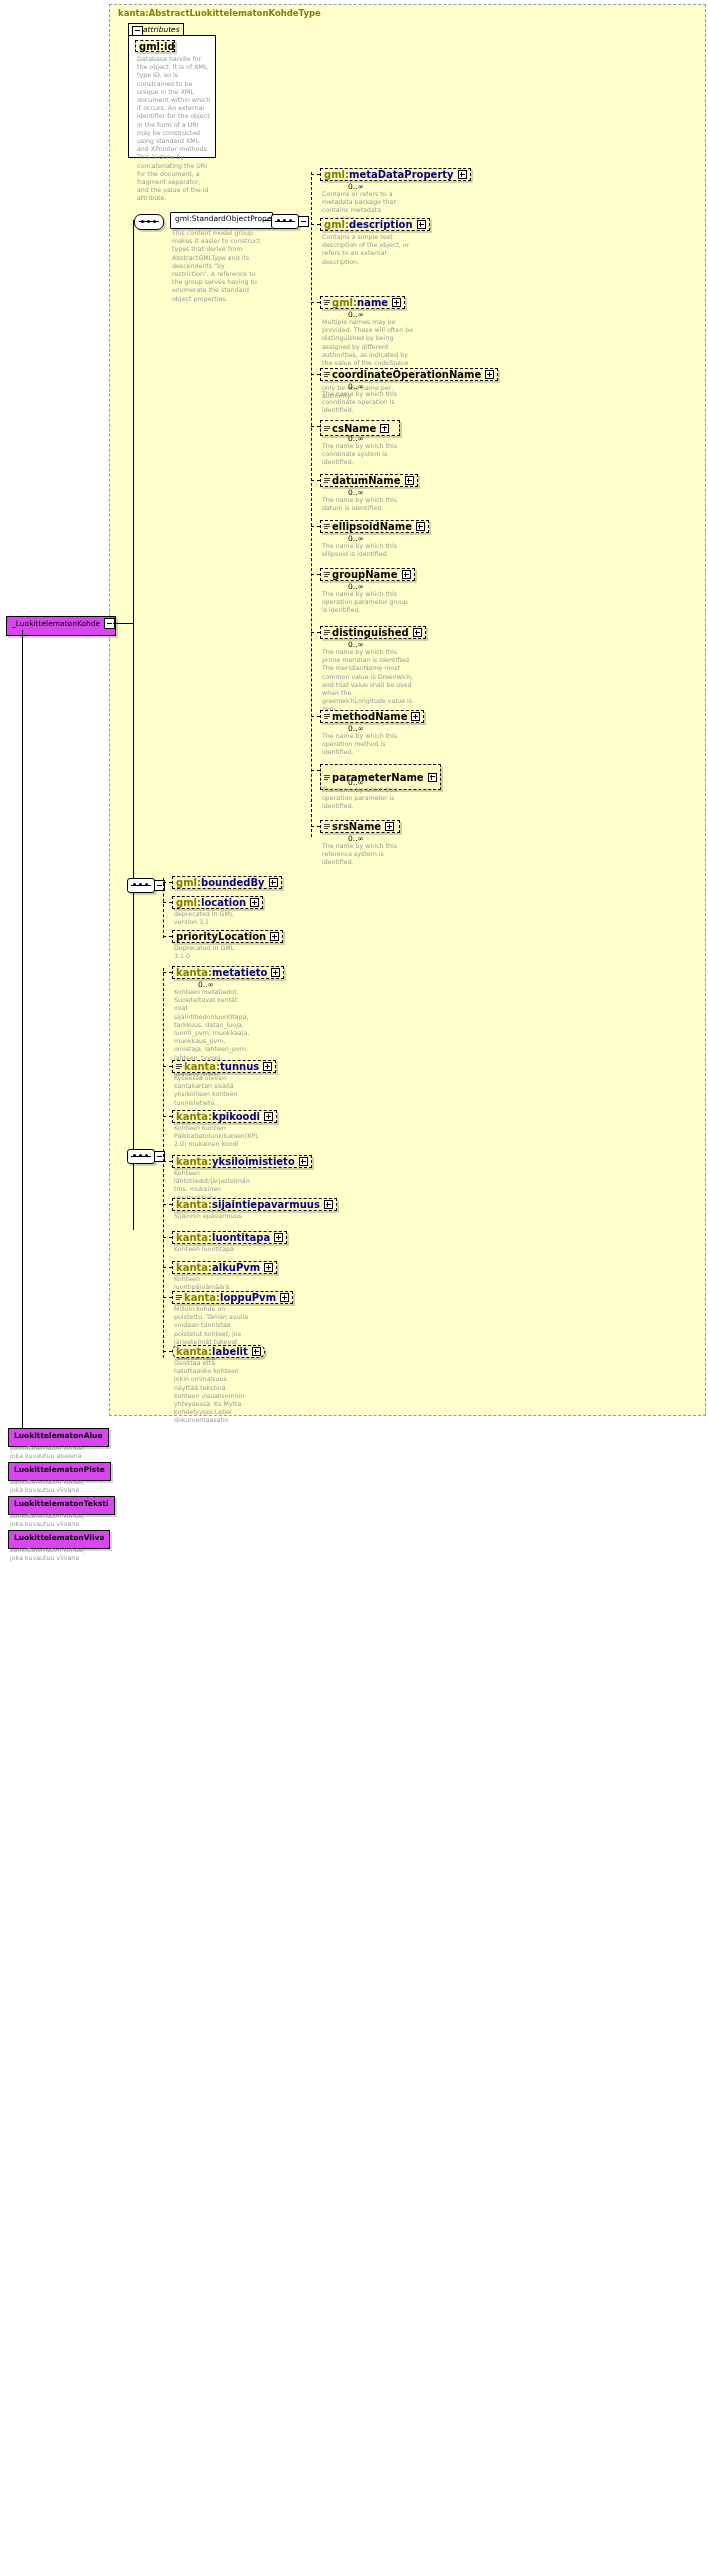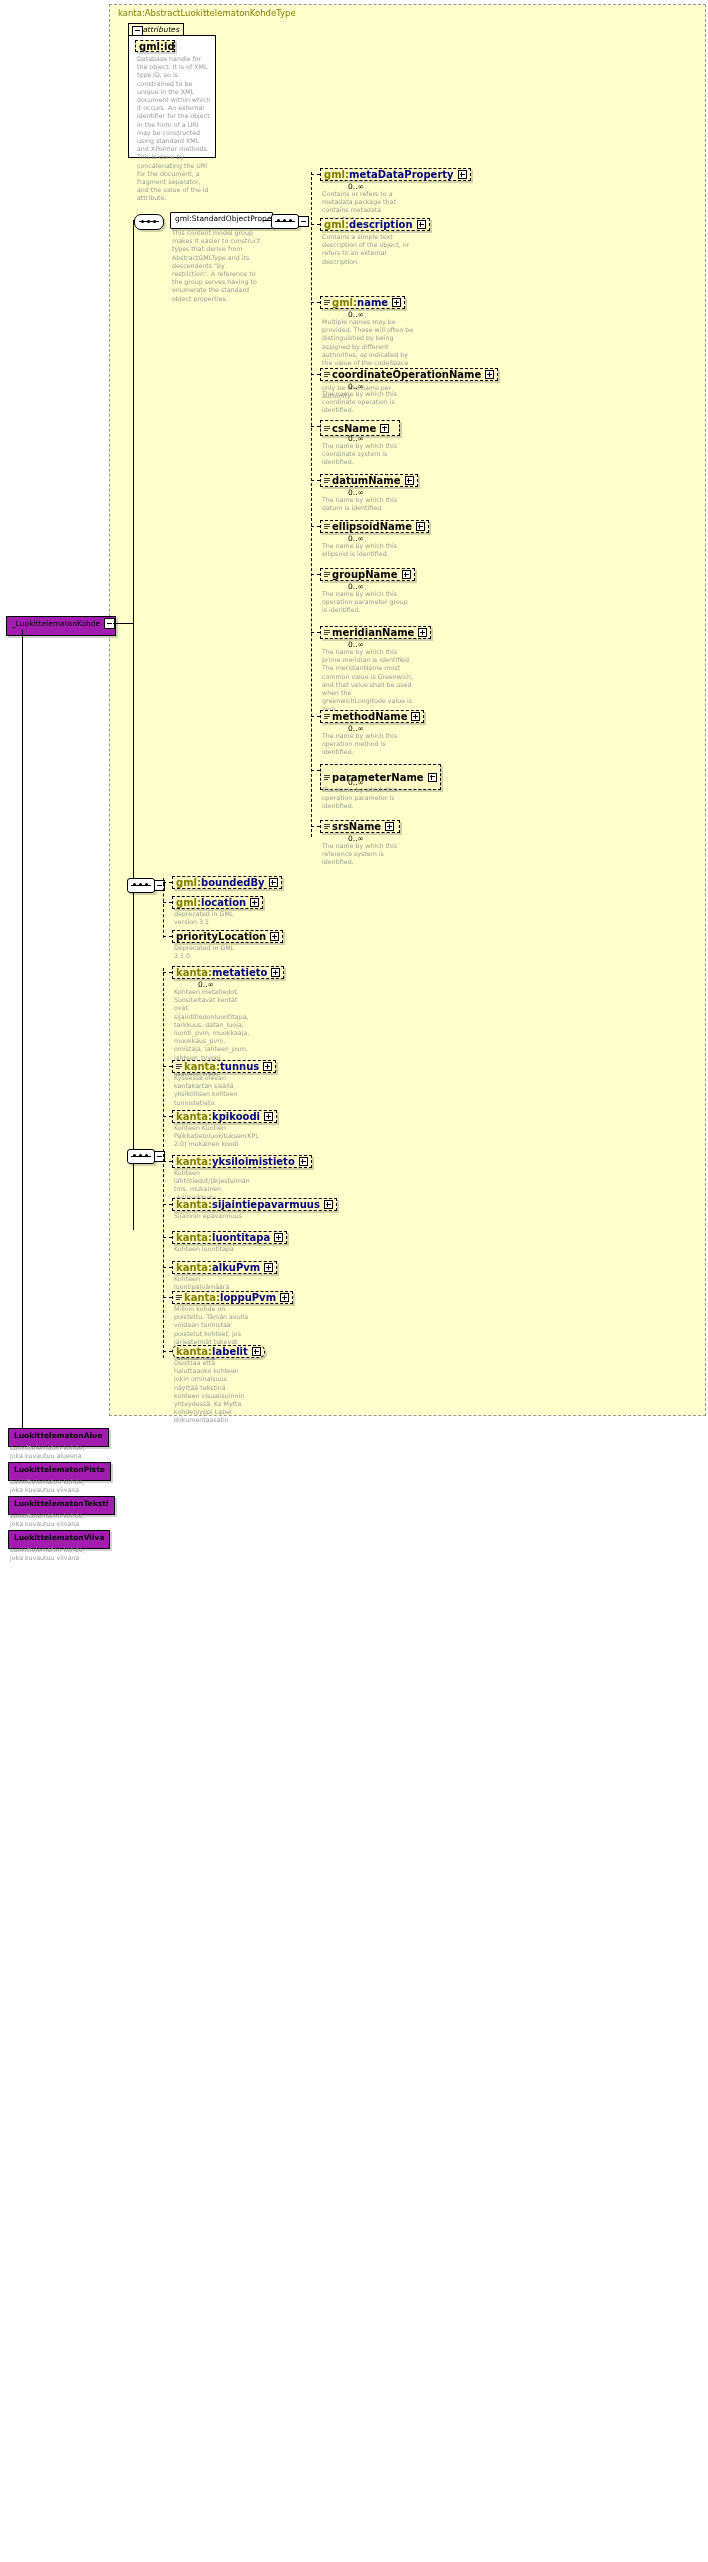--- a/index.html
+++ b/index.html
@@ -7,21 +7,21 @@
     font-family:"DejaVu Sans","Liberation Sans",sans-serif;
     width:708px;height:2562px;position:relative;overflow:hidden;
     font-size:7px;color:#444;
   }
   .typebox{
     position:absolute;background:#ffffcc;border:1px dashed #999;
     box-sizing:border-box;
   }
   .typebox>.tlabel{
     position:absolute;top:3px;left:8px;
-    font-weight:normal;font-size:8.5px;color:#808000;
+    font-weight:bold;font-size:8.5px;color:#808000;
     white-space:nowrap;
   }
   .attrtab{
     position:absolute;background:#ffffcc;border:1px solid #000;
     border-bottom:none;box-sizing:border-box;
     font-style:italic;font-size:7.5px;color:#000;
     padding:1px 4px 1px 3px;white-space:nowrap;
   }
   .attrbody{
     position:absolute;background:#fff;border:1px solid #000;box-sizing:border-box;
@@ -82,21 +82,21 @@
   }
   .grpoval{
     position:absolute;width:28px;height:14px;background:#fff;border:1px solid #000;
     border-radius:7px;box-shadow:2px 2px 0 rgba(0,0,0,.18);
   }
   .grpoval:before{content:"";position:absolute;left:4px;top:6px;width:20px;height:1px;background:#000;}
   .grpoval .dd{position:absolute;top:4.5px;width:3px;height:3px;border-radius:50%;background:#000;}
   .grpoval .dd1{left:6px;}.grpoval .dd2{left:12px;}.grpoval .dd3{left:18px;}
   
   .rootbox{
-    position:absolute;background:#a21caf;border:1px solid #000;
+    position:absolute;background:#d946ef;border:1px solid #000;
     padding:2px 5px;font-size:7.5px;white-space:nowrap;color:#000;
     box-shadow:2px 2px 0 rgba(0,0,0,.18);
   }
   .rootbox.bold{font-weight:bold;}
 </style>
 </head>
 <body>
 
 <div class="typebox" style="left:109px;top:4px;width:597px;height:1412px;">
   <span class="tlabel">kanta:AbstractLuokittelematonKohdeType</span>
@@ -202,21 +202,21 @@
     <div class="node" style="left: 320px; top: 568px; min-width: 80px; height: 13px;">
       <span class="doticon"></span>
       <span>groupName</span>
       <span class="plus"></span>
     </div>
     <div class="hdash" style="left: 311px; top: 574px; width: 9px;"></div>
     <div class="occ" style="left: 348px; top: 582px;">0..∞</div>
     <div class="ann" style="left: 322px; top: 590px; width: 92px;">The name by which this operation parameter group is identified.</div>
     <div class="node" style="left: 320px; top: 626px; min-width: 80px; height: 13px;">
       <span class="doticon"></span>
-      <span>meridianName</span>
+      <span>distinguished</span>
       <span class="plus"></span>
     </div>
     <div class="hdash" style="left: 311px; top: 632px; width: 9px;"></div>
     <div class="occ" style="left: 348px; top: 640px;">0..∞</div>
     <div class="ann" style="left: 322px; top: 648px; width: 92px;">The name by which this prime meridian is identified. The meridianName most common value is Greenwich, and that value shall be used when the greenwichLongitude value is zero.</div>
     <div class="node" style="left: 320px; top: 710px; min-width: 80px; height: 13px;">
       <span class="doticon"></span>
       <span>methodName</span>
       <span class="plus"></span>
     </div>

